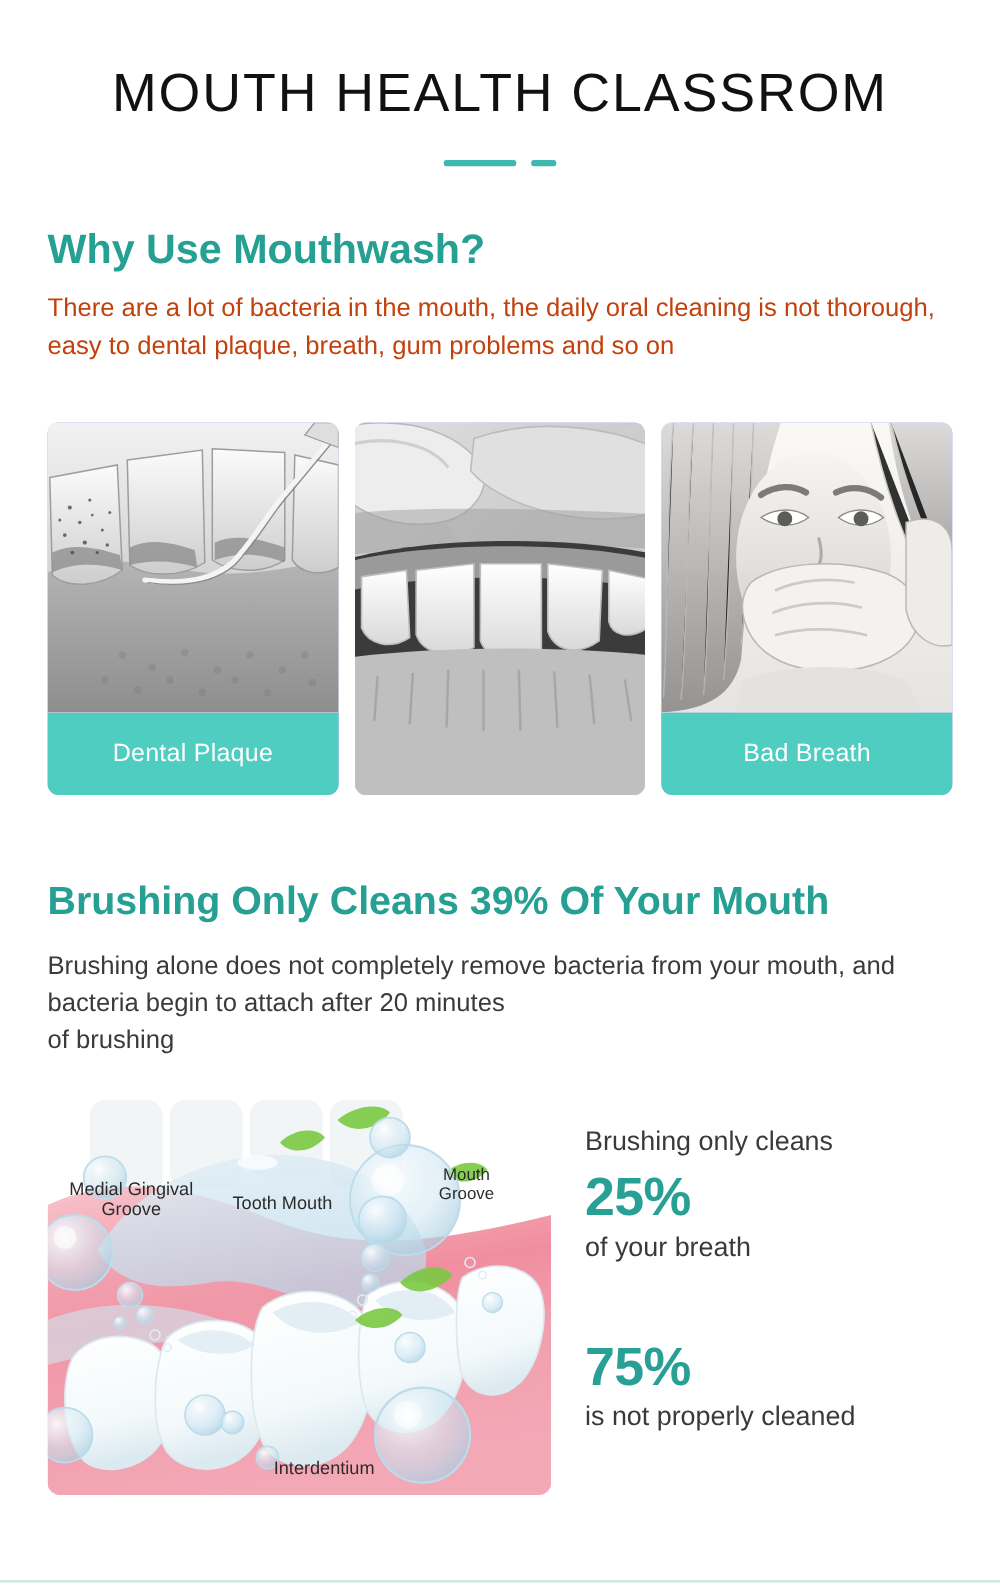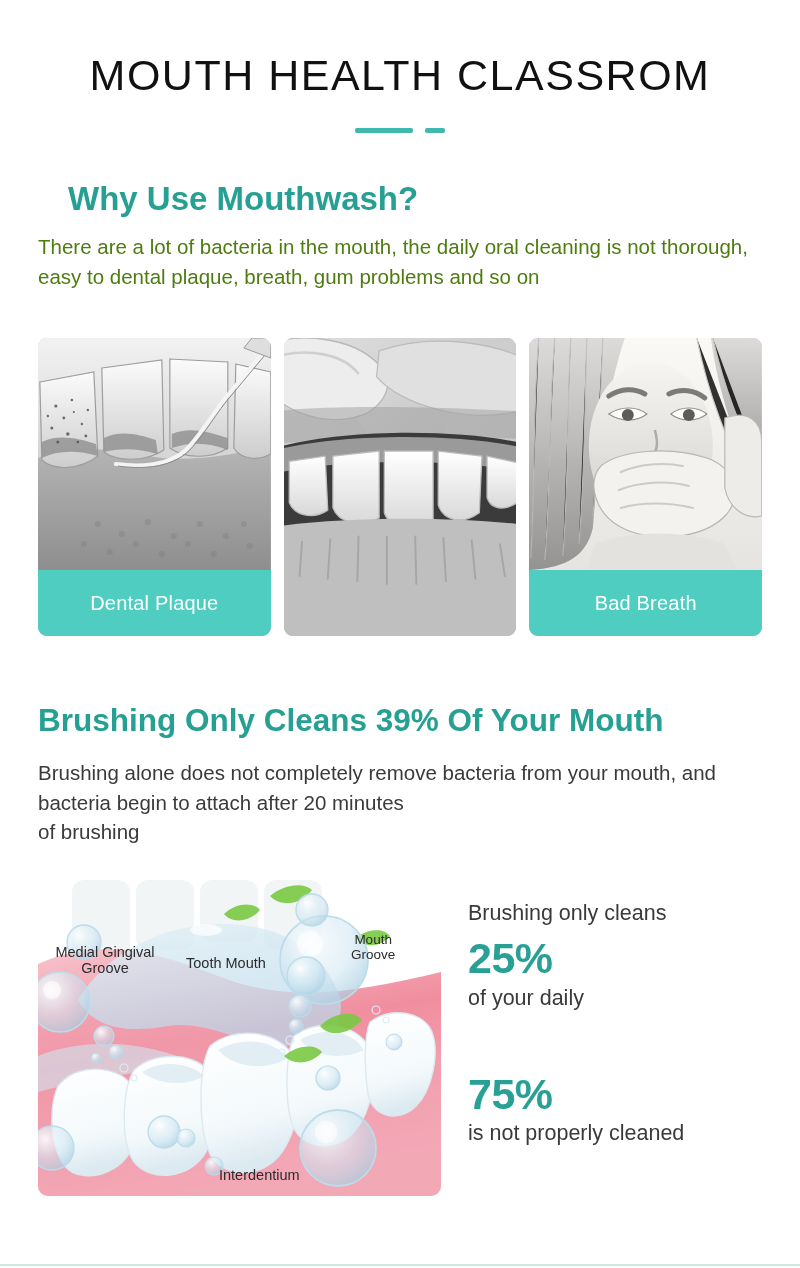--- a/index.html
+++ b/index.html
@@ -22,25 +22,24 @@
     display:flex; justify-content:center; align-items:center; gap:12px;
   }
   .divider .dash-long{ width:58px; height:5px; background:#3fb8ae; border-radius:2px; }
   .divider .dash-short{ width:20px; height:5px; background:#3fb8ae; border-radius:2px; }
 
   
   .sec1-heading{
     position:absolute; left:38px; top:180px; width:720px;
     font-size:33px; font-weight:700; color:#25a093; letter-spacing:0px;
     line-height:1.15;
-    margin-left:30px;
   }
   .sec1-body{
     position:absolute; left:38px; top:232px; width:726px;
-    font-size:20.5px; line-height:1.44; color:#4d7c0f; font-weight:400;
+    font-size:20.5px; line-height:1.44; color:#c2410c; font-weight:400;
   }
 
   
   .cards{
     position:absolute; left:38px; top:338px; width:724px; height:298px;
     display:flex; gap:13px;
   }
   .card{
     width:233px; height:298px; border-radius:9px; overflow:hidden;
     background:#c4b5fd; display:flex; flex-direction:column;
@@ -408,21 +407,21 @@
 <div class="illus-label lbl-mouth-mucosa">Mouth
 Groove</div>
 <div class="illus-label lbl-medial">Medial Gingival
 Groove</div>
 <div class="illus-label lbl-interdentium">Interdentium</div>
 
 <div class="stats">
   <div class="stat-block">
     <div class="stat-lead">Brushing only cleans</div>
     <div class="stat-big">25%</div>
-    <div class="stat-sub">of your daily</div>
+    <div class="stat-sub">of your breath</div>
   </div>
   <div class="stat-block stat-block-2">
     <div class="stat-big">75%</div>
     <div class="stat-sub">is not properly cleaned</div>
   </div>
 </div>
 
 <div class="footer-rule"></div>
 
 </body></html>

